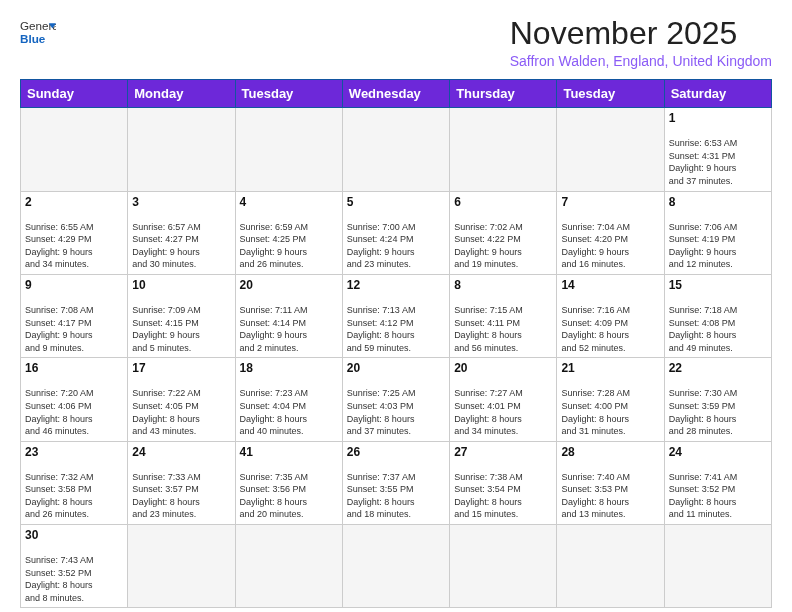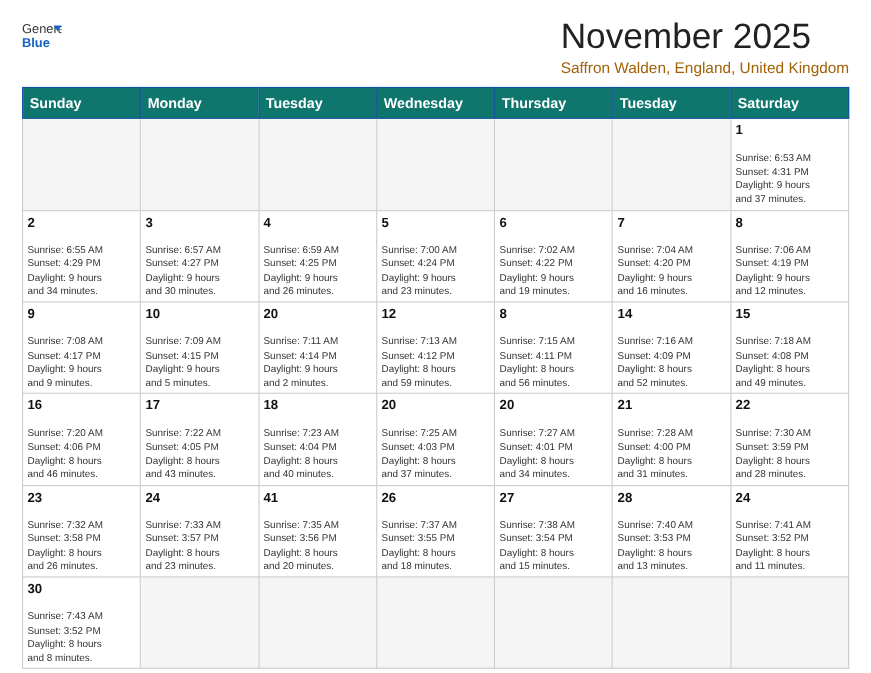--- a/index.html
+++ b/index.html
@@ -36,30 +36,30 @@
       text-align: left;
     }
     .month-title {
       font-size: 32px;
       font-weight: normal;
       color: #222;
       line-height: 1.1;
     }
     .location {
       font-size: 14px;
-      color: #a16207;
+      color: #8b5cf6;
       margin-top: 2px;
     }
     table {
       width: 100%;
       border-collapse: collapse;
       flex: 1;
     }
     .day-header {
-      background: #0f766e;
+      background: #6d28d9;
       color: #fff;
       text-align: left;
       padding: 6px 6px;
       font-size: 13px;
       font-weight: bold;
       border: 1px solid #1255a0;
     }
     td {
       border: 1px solid #ccc;
       vertical-align: top;

